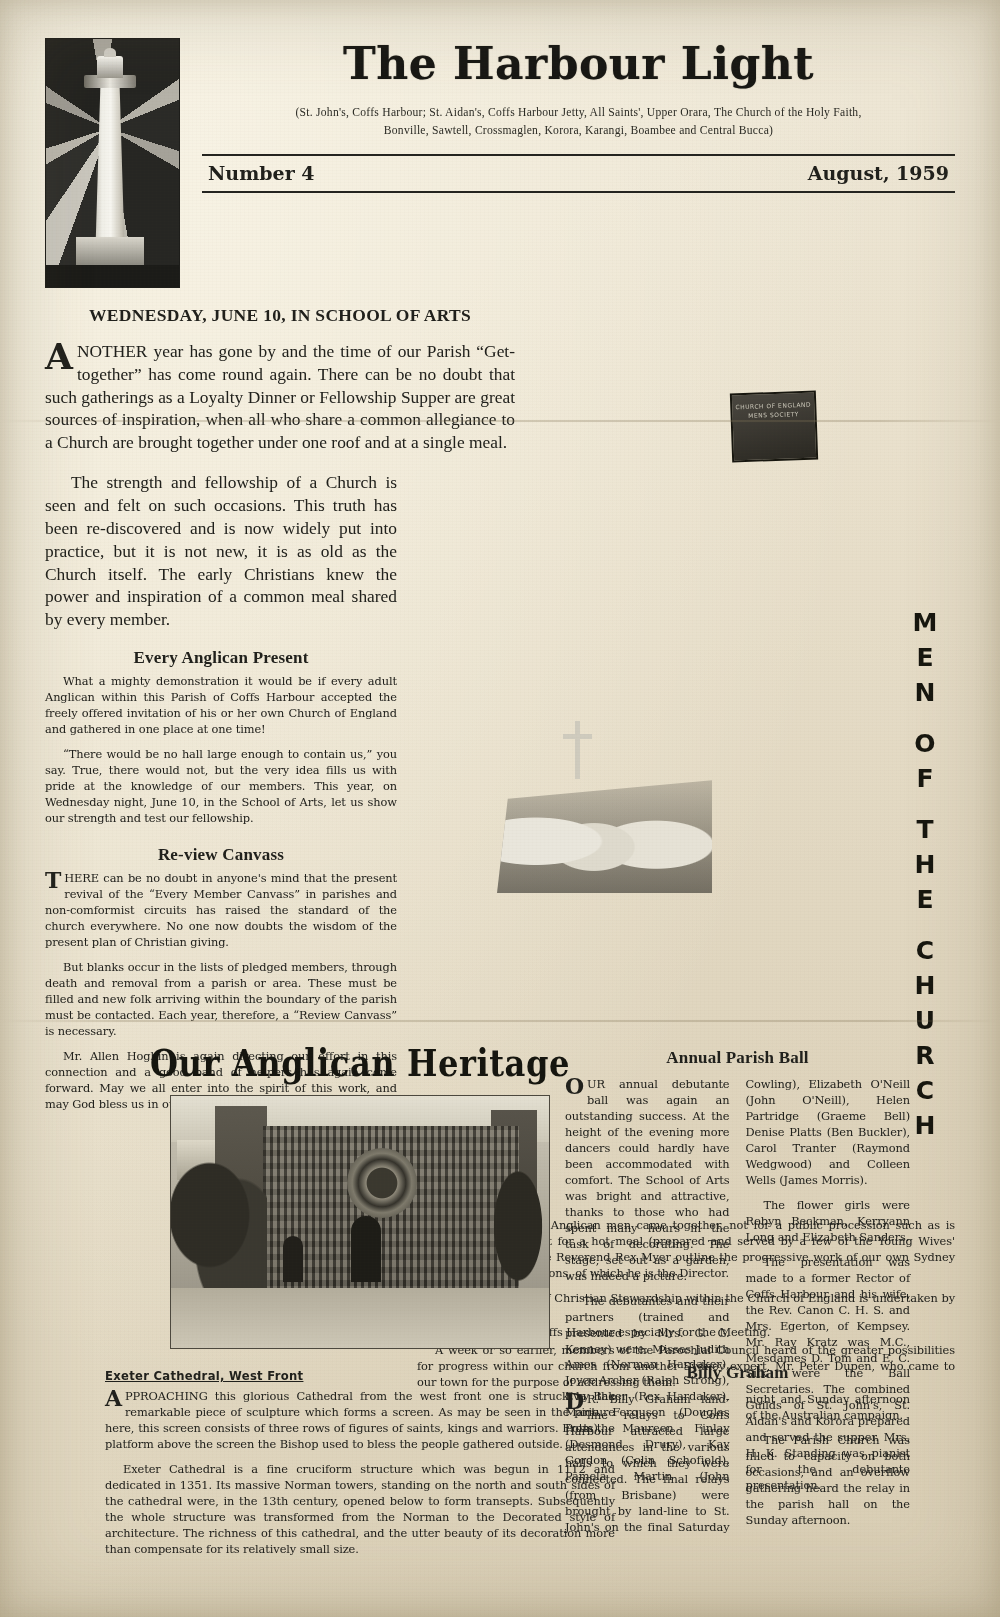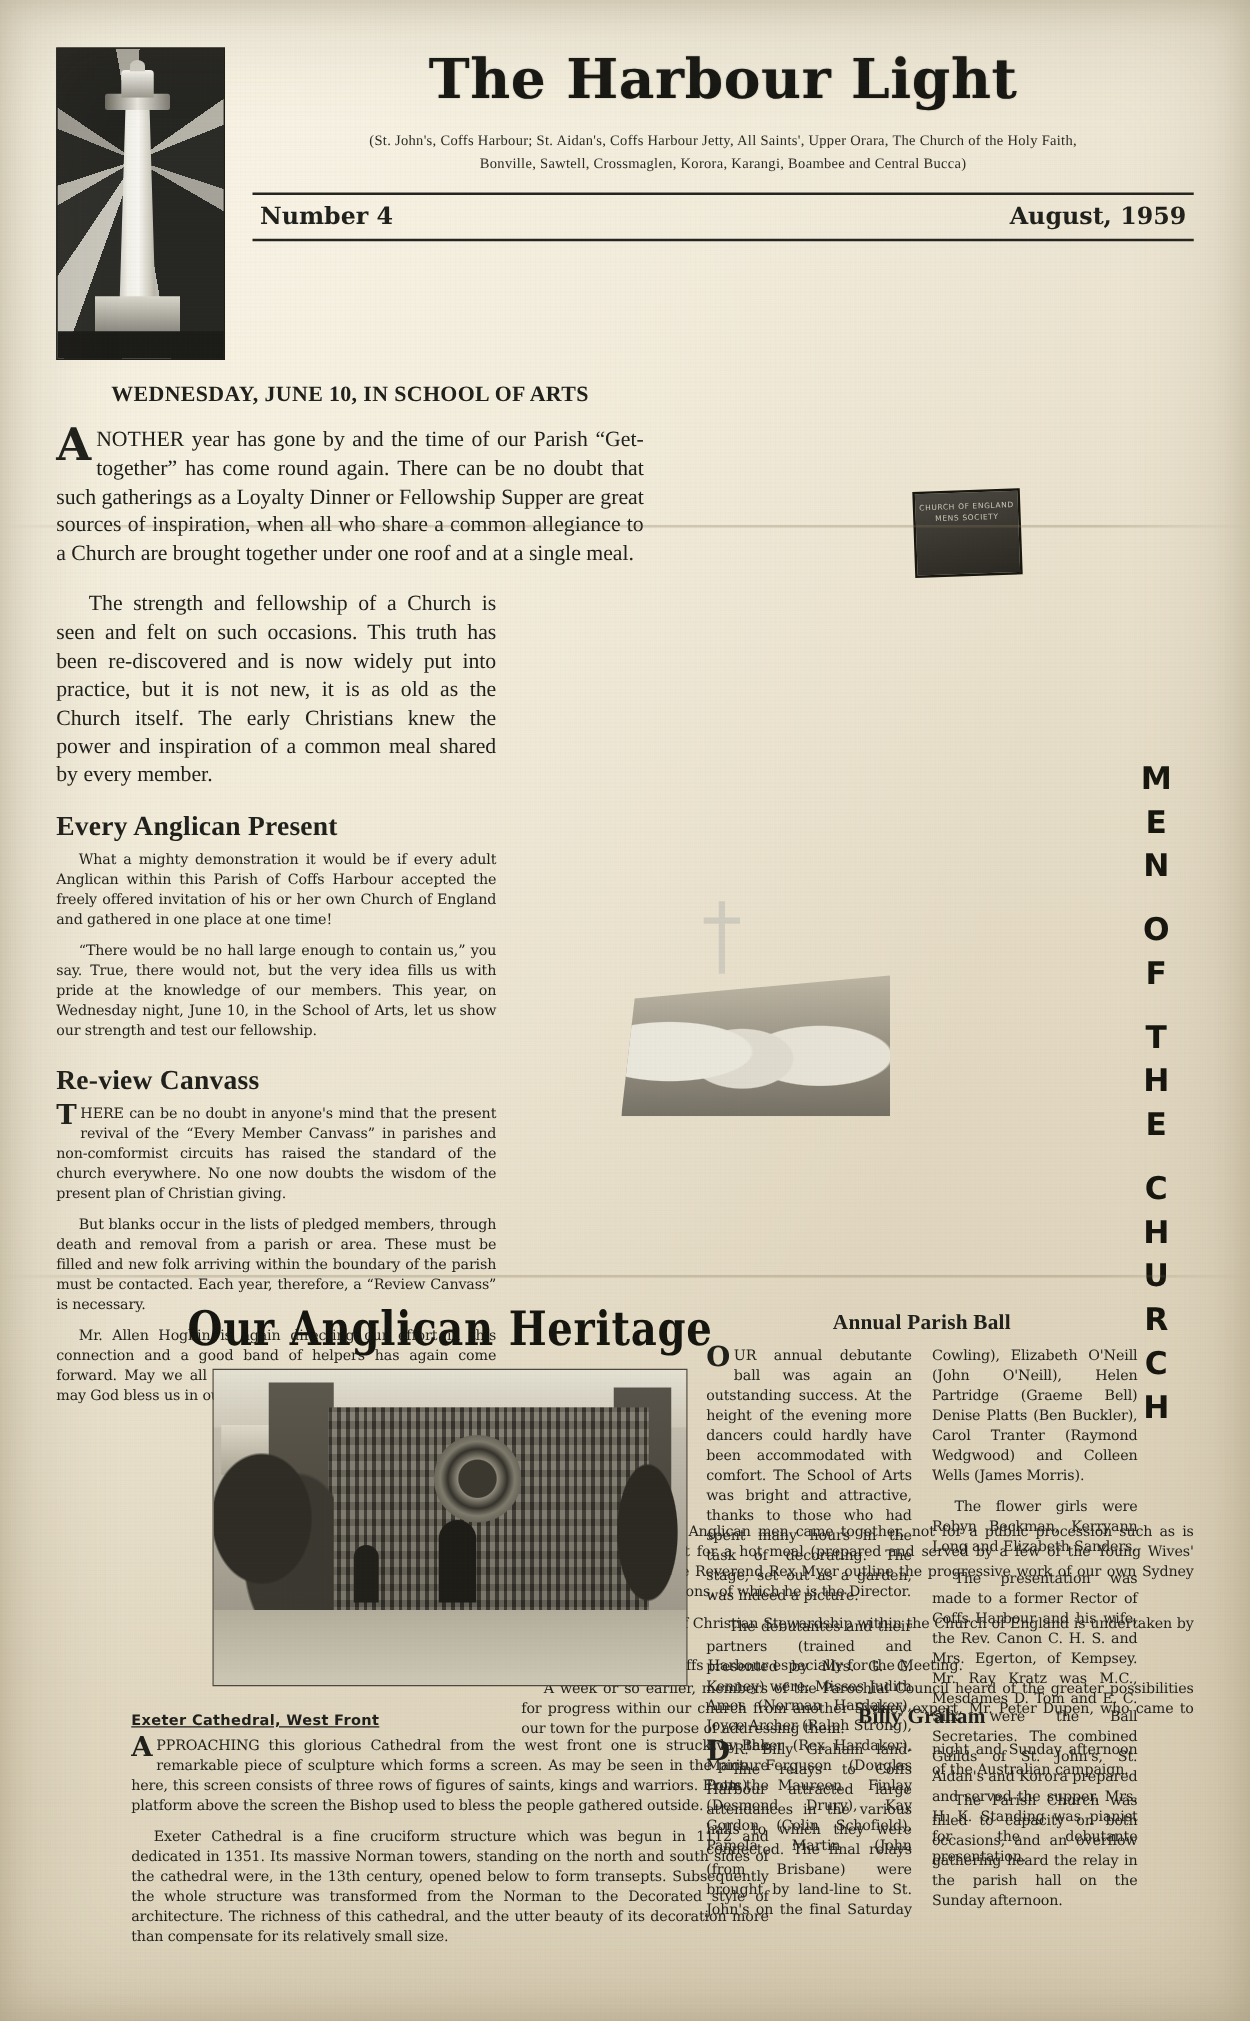--- a/index.html
+++ b/index.html
@@ -89,21 +89,21 @@
   }
   .col-left{width:470px;}
   .p-big{
     font-size:17.4px;line-height:1.31;margin-top:14px;text-align:justify;
     font-family:"Liberation Serif",serif;
   }
   .p-big.narrow{width:352px;text-align:justify;}
   .dropcap{float:left;font-size:36px;line-height:28px;font-weight:700;
     padding:2px 4px 0 0;font-family:"DejaVu Serif",serif;}
   .subhead{
-    font-weight:700;font-size:22px;margin:0 0 6px 0;
+    text-align:center;font-weight:700;font-size:17px;margin:0 0 6px 0;
     font-family:"Liberation Serif",serif;letter-spacing:.2px;
   }
   .p-small{
     font-family:"DejaVu Serif", serif;
     font-size:11.4px;line-height:1.40;text-align:justify;margin:0 0 9px 0;
     text-indent:18px;letter-spacing:-.1px;
   }
   .p-small.noind{text-indent:0;}
   .dropcap-s{float:left;font-size:22px;line-height:17px;font-weight:700;padding:1px 3px 0 0;}
 

